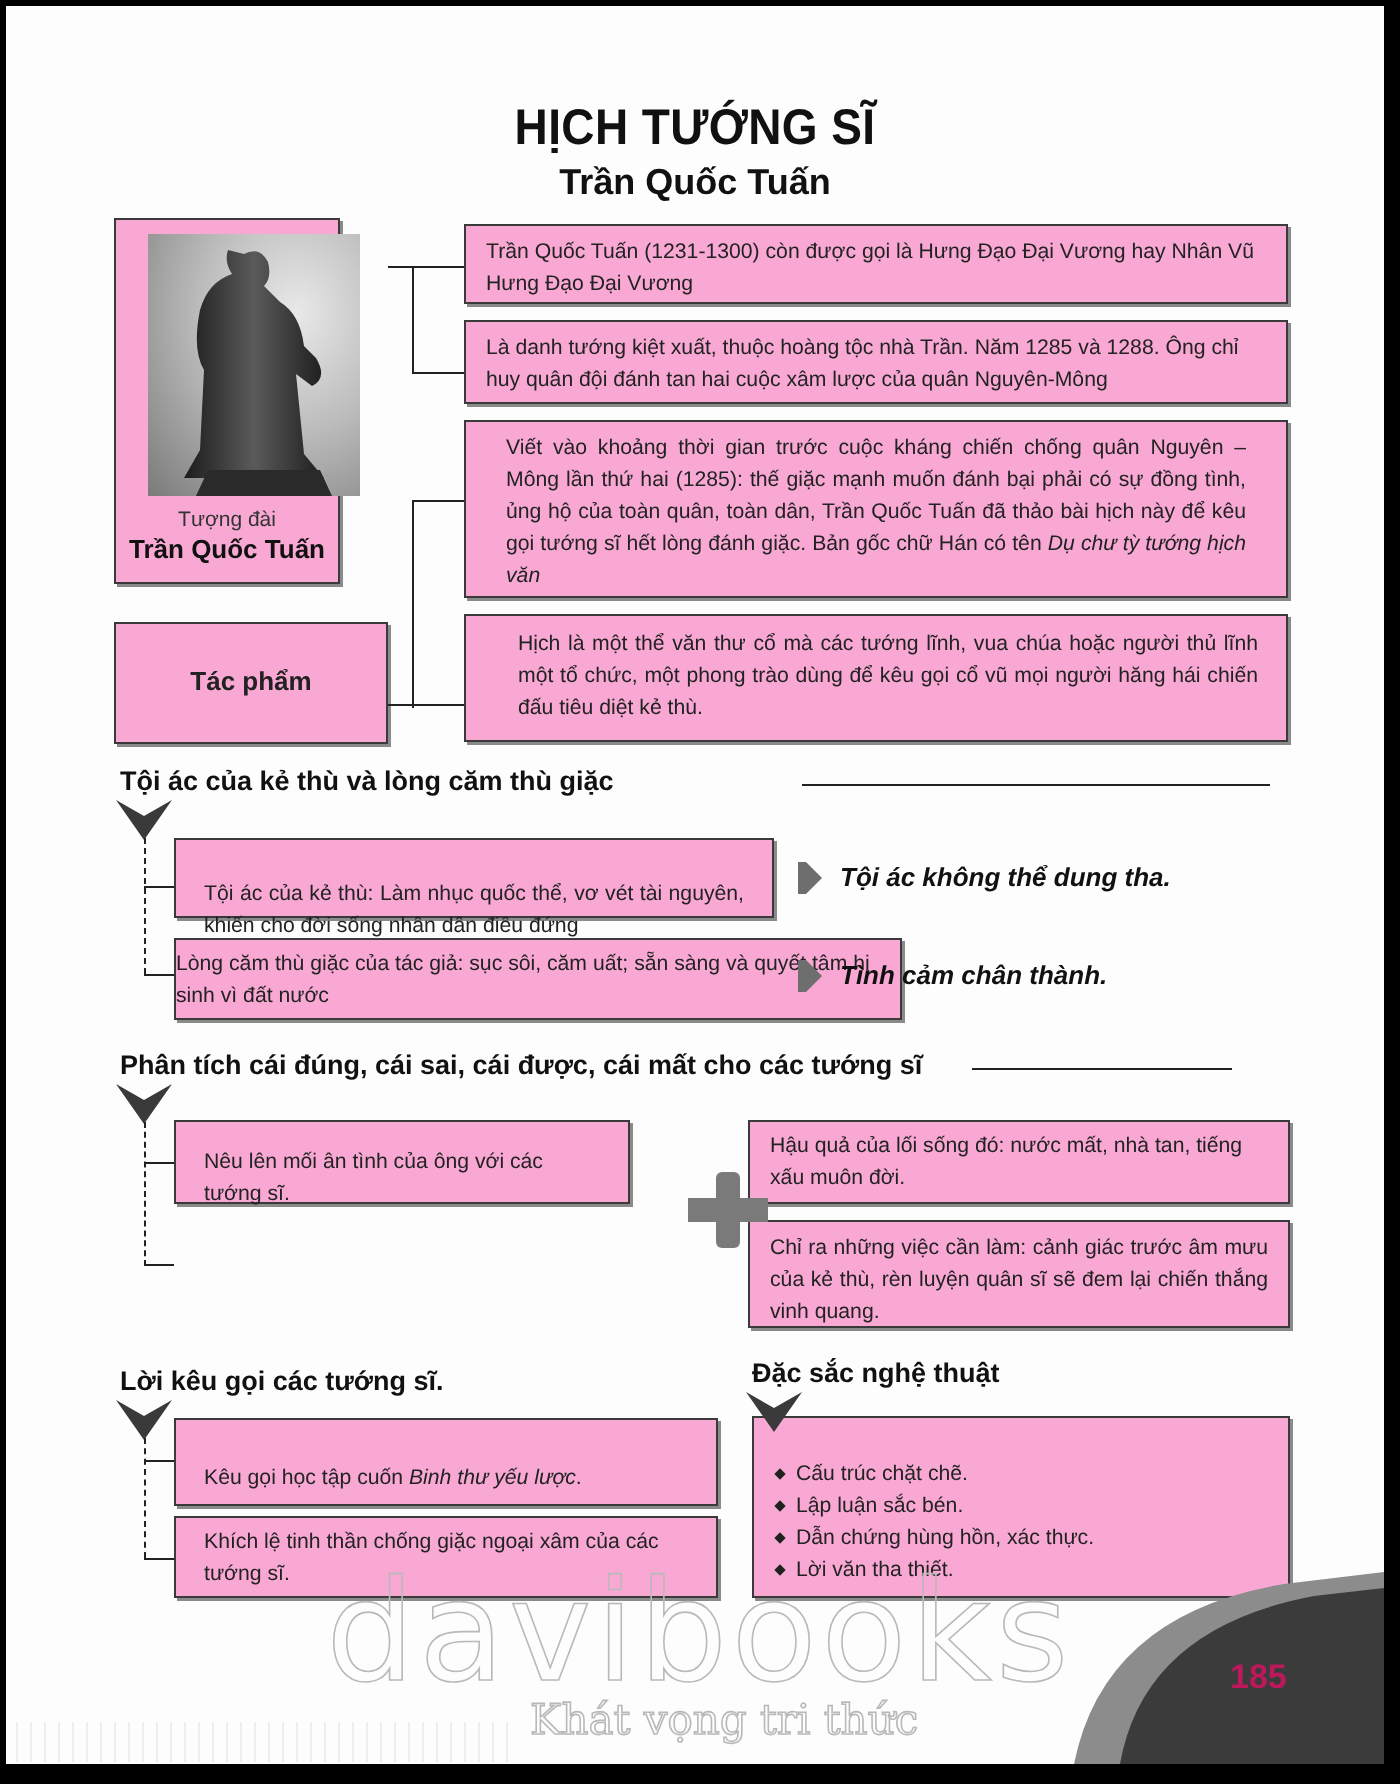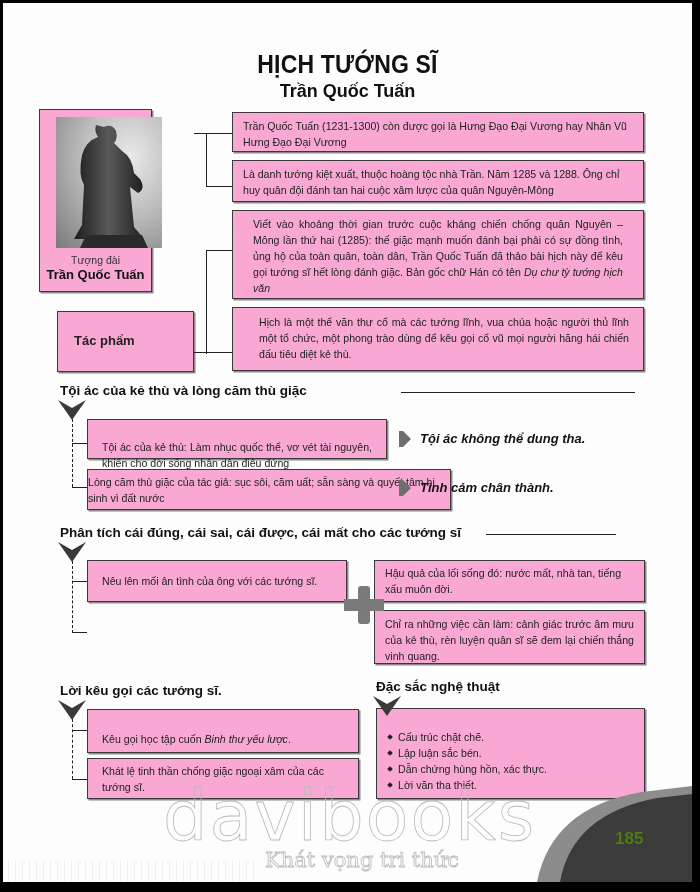--- a/index.html
+++ b/index.html
@@ -22,37 +22,37 @@
     position: absolute; border: 1px solid #3a3a3a; background: #f9a8d4;
     box-shadow: 1.5px 1.5px 0 #8a8a8a;
     font-size: 10.6px; line-height: 16px; color: #222;
   }
   .box p { padding: 0; }
   .justify { text-align: justify; }
   .line { position: absolute; background: #222; }
   .dash { position: absolute; border-left: 1.3px dashed #222; width: 0; }
 
   
-  .portrait { left: 36px; top: 106px; width: 113px; height: 183px; }
+  .portrait { left: 54px; top: 106px; width: 113px; height: 183px; }
   .photo {
     position: absolute; left: 16px; top: 7px; width: 106px; height: 131px;
     background: radial-gradient(ellipse at 70% 30%, #e9e9e9 0%, #bdbdbd 45%, #7a7a7a 100%);
     overflow: hidden;
   }
   .portrait-caption {
     position: absolute; left: 0; width: 100%; top: 142px; text-align: center;
     font-size: 10.5px; color: #333;
   }
   .portrait-name {
     position: absolute; left: 0; width: 100%; top: 157px; text-align: center;
     font-size: 13px; font-weight: bold; color: #111;
   }
   .work-box { left: 54px; top: 308px; width: 137px; height: 61px; }
   .work-label {
-    position: absolute; left: 16px; width: 100%; top: 21px; 
+    position: absolute; left: 0; width: 100%; top: 21px; text-align: center;
     font-size: 13px; font-weight: bold;
   }
 
   .section-title {
     position: absolute; font-size: 13.5px; font-weight: bold; color: #111;
   }
   .rule { position: absolute; height: 1.4px; background: #222; }
   .chev { position: absolute; width: 28px; height: 20px; }
 
   .conclusion {
@@ -71,21 +71,21 @@
 
   .watermark {
     position: absolute; pointer-events: none;
     color: transparent; -webkit-text-stroke: 0.8px #b9b9b9;
     font-family: "DejaVu Sans", sans-serif;
   }
   .wm1 { left: 160px; top: 772px; font-size: 70px; letter-spacing: 2px; }
   .wm2 { left: 262px; top: 845px; font-size: 21px; font-family: "DejaVu Serif", serif; }
   .wedge { position: absolute; right: 0; bottom: 0; width: 250px; height: 120px; }
   .page-number {
-    position: absolute; left: 612px; top: 826px; font-size: 17px; font-weight: bold; color: #4d7c0f;
+    position: absolute; left: 612px; top: 826px; font-size: 17px; font-weight: bold; color: #be185d;
   }
   .barcode-strip {
     position: absolute; left: 5px; top: 858px; width: 250px; height: 20px;
     background: repeating-linear-gradient(90deg, #e8e8e8 0 1px, transparent 1px 7px);
     opacity: 0.7;
   }
 </style>
 </head>
 <body>
 
@@ -162,21 +162,21 @@
 
   <div class="section-title" style="left:57px;top:522px">Phân tích cái đúng, cái sai, cái được, cái mất cho các tướng sĩ</div>
   <div class="rule" style="left:483px;top:531px;width:130px"></div>
   <svg class="chev" style="left:55px;top:539px" viewBox="0 0 28 20">
       <path d="M0 0 L14 8 L28 0 L14 20 Z" fill="#3a3a3a"></path>
     </svg>
   <div class="dash" style="left:69px;top:558px;height:72px"></div>
   <div class="line" style="left:69px;top:578px;width:15px;height:1.3px"></div>
   <div class="line" style="left:69px;top:629px;width:15px;height:1.3px"></div>
 
-  <div class="box" style="left:84px;top:557px;width:260px;height:42px;padding:12px 14px">
+  <div class="box" style="left:84px;top:557px;width:228px;height:42px;padding:12px 14px">
     <p>Nêu lên mối ân tình của ông với các tướng sĩ.</p>
   </div>
   <div class="box" style="left:371px;top:557px;width:271px;height:42px;padding:4px 10px">
     <p>Hậu quả của lối sống đó: nước mất, nhà tan, tiếng xấu muôn đời.</p>
   </div>
   <div class="box justify" style="left:371px;top:607px;width:271px;height:54px;padding:5px 10px">
     <p>Chỉ ra những việc cần làm: cảnh giác trước âm mưu của kẻ thù, rèn luyện quân sĩ sẽ đem lại chiến thắng vinh quang.</p>
   </div>
   <svg class="plus" style="left:341px;top:583px" width="40" height="38" viewBox="0 0 40 38">
     <rect x="14" y="0" width="12" height="38" rx="3" fill="#7a7a7a"></rect>
@@ -188,21 +188,21 @@
       <path d="M0 0 L14 8 L28 0 L14 20 Z" fill="#3a3a3a"></path>
     </svg>
   <div class="dash" style="left:69px;top:716px;height:60px"></div>
   <div class="line" style="left:69px;top:727px;width:15px;height:1.3px"></div>
   <div class="line" style="left:69px;top:776px;width:15px;height:1.3px"></div>
 
   <div class="box" style="left:84px;top:706px;width:272px;height:41px;padding:21px 14px">
     <p><span>Kêu gọi học tập cuốn </span><i>Binh thư yếu lược</i><span>.</span></p>
   </div>
   <div class="box" style="left:84px;top:755px;width:272px;height:41px;padding:4px 14px">
-    <p>Khát lệ tinh thần chống giặc ngoại xâm của các tướng sĩ.</p>
+    <p>Khích lệ tinh thần chống giặc ngoại xâm của các tướng sĩ.</p>
   </div>
 
   <div class="section-title" style="left:373px;top:676px">Đặc sắc nghệ thuật</div>
   <div class="box" style="left:373px;top:705px;width:269px;height:91px;padding:20px 10px 4px 10px">
     <ul class="bullets">
       <li>Cấu trúc chặt chẽ.</li>
       <li>Lập luận sắc bén.</li>
       <li>Dẫn chứng hùng hồn, xác thực.</li>
       <li>Lời văn tha thiết.</li>
     </ul>

